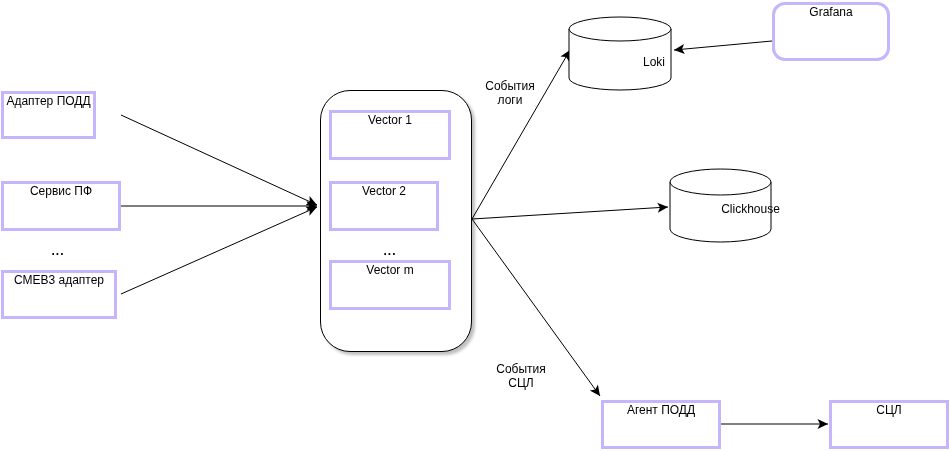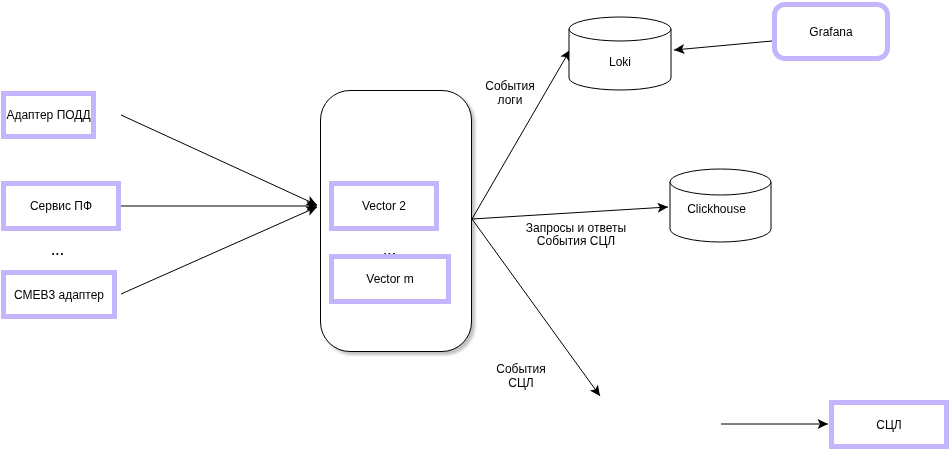--- a/index.html
+++ b/index.html
@@ -6,37 +6,38 @@
   .canvas{
     position:relative;
     width:951px;height:451px;
     background:#ffffff;
     font-family:"Liberation Sans",sans-serif;
     font-size:12px;color:#000;
     overflow:hidden;
   }
   .edges{position:absolute;left:0;top:0;}
   .box{
-    position:absolute;background:#ffffff;border:5px solid #c4b5fd;
-    display:flex;align-items:center;justify-content:center;
+    position:absolute;background:#ffffff;border:3px solid #c4b5fd;
+    display:flex;justify-content:center;
     text-align:center;box-sizing:border-box;line-height:14px;
   }
   .rounded{border-radius:13px;}
   .container{
     position:absolute;background:#ffffff;border:1px solid #000000;
     border-radius:30px;box-sizing:border-box;
     box-shadow:3px 3px 3px rgba(0,0,0,0.25);
   }
   .ellipsis{
     position:absolute;text-align:center;font-weight:bold;
     letter-spacing:1px;line-height:16px;
   }
   .cyl-label{
     position:absolute;display:flex;align-items:center;justify-content:center;
     text-align:center;
+    padding-left:34px;
   }
   .edge-label{
     position:absolute;text-align:center;line-height:14px;
   }
   .edge-label.tight{line-height:13px;}
 </style>
 </head>
 <body>
 
 <div class="canvas">
@@ -75,34 +76,39 @@
   </div>
   <div class="box" style="left:1px;top:181px;width:120px;height:50px">
     <span>Сервис ПФ</span>
   </div>
   <div class="ellipsis" style="left:1px;top:243px;width:114px">...</div>
   <div class="box" style="left:1px;top:270px;width:116px;height:49px">
     <span>СМЕВ3 адаптер</span>
   </div>
 
   <div class="container" style="left:320px;top:90px;width:152px;height:262px"></div>
+  <div class="box" style="left:329px;top:110px;width:122px;height:50px">
+    <span>Vector 1</span>
+  </div>
   <div class="box" style="left:329px;top:181px;width:110px;height:50px">
     <span>Vector 2</span>
   </div>
   <div class="ellipsis" style="left:329px;top:243px;width:122px">...</div>
-  <div class="box" style="left:329px;top:254px;width:122px;height:50px">
+  <div class="box" style="left:329px;top:260px;width:122px;height:50px">
     <span>Vector m</span>
   </div>
 
   <div class="cyl-label" style="left:569px;top:50px;width:102px;height:24px">Loki</div>
   <div class="box rounded" style="left:772px;top:2px;width:118px;height:59px">
     <span>Grafana</span>
   </div>
   <div class="cyl-label" style="left:670px;top:197px;width:93px;height:24px">Clickhouse</div>
+  <div class="box" style="left:601px;top:400px;width:120px;height:49px">
+    <span>Агент ПОДД</span>
+  </div>
   <div class="box" style="left:829px;top:400px;width:120px;height:49px">
     <span>СЦЛ</span>
   </div>
 
   <div class="edge-label" style="left:478px;top:79px;width:64px">События логи</div>
-  <div class="edge-label tight" style="left:513px;top:222px;width:126px">Запросы и ответы События СЦЛ</div>
   <div class="edge-label" style="left:489px;top:362px;width:64px">События СЦЛ</div>
 
 </div>
 
 </body></html>

